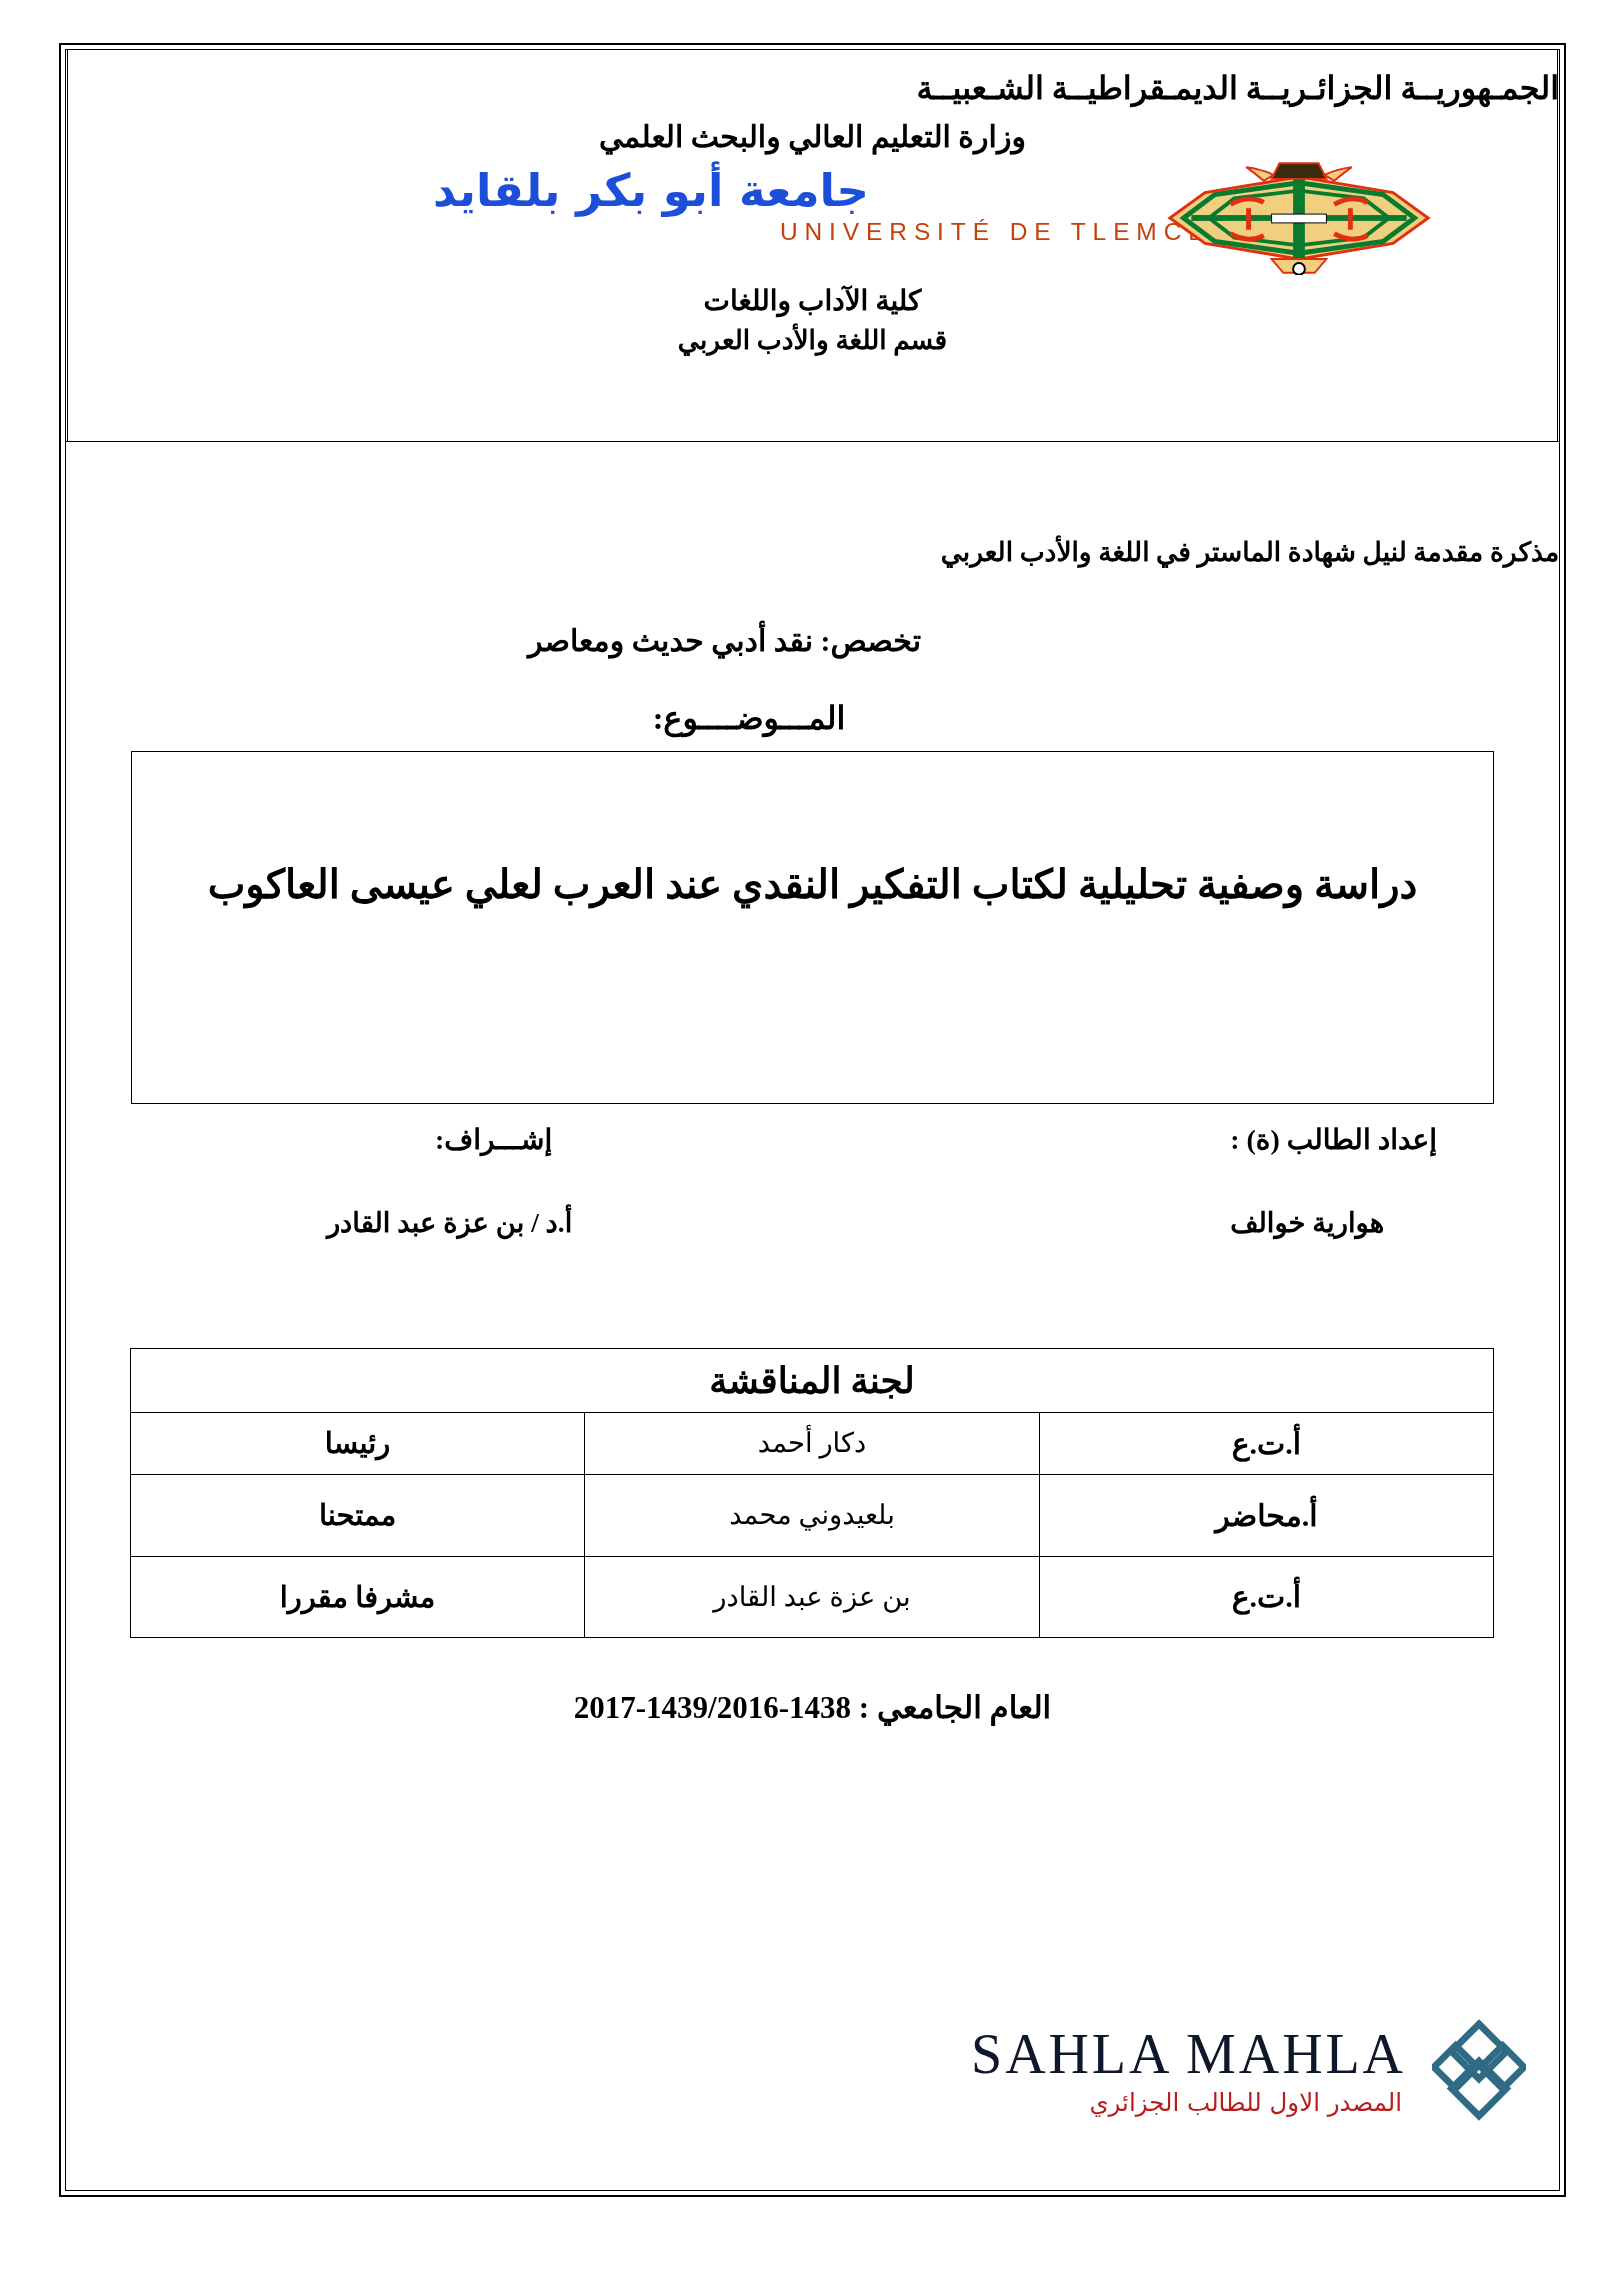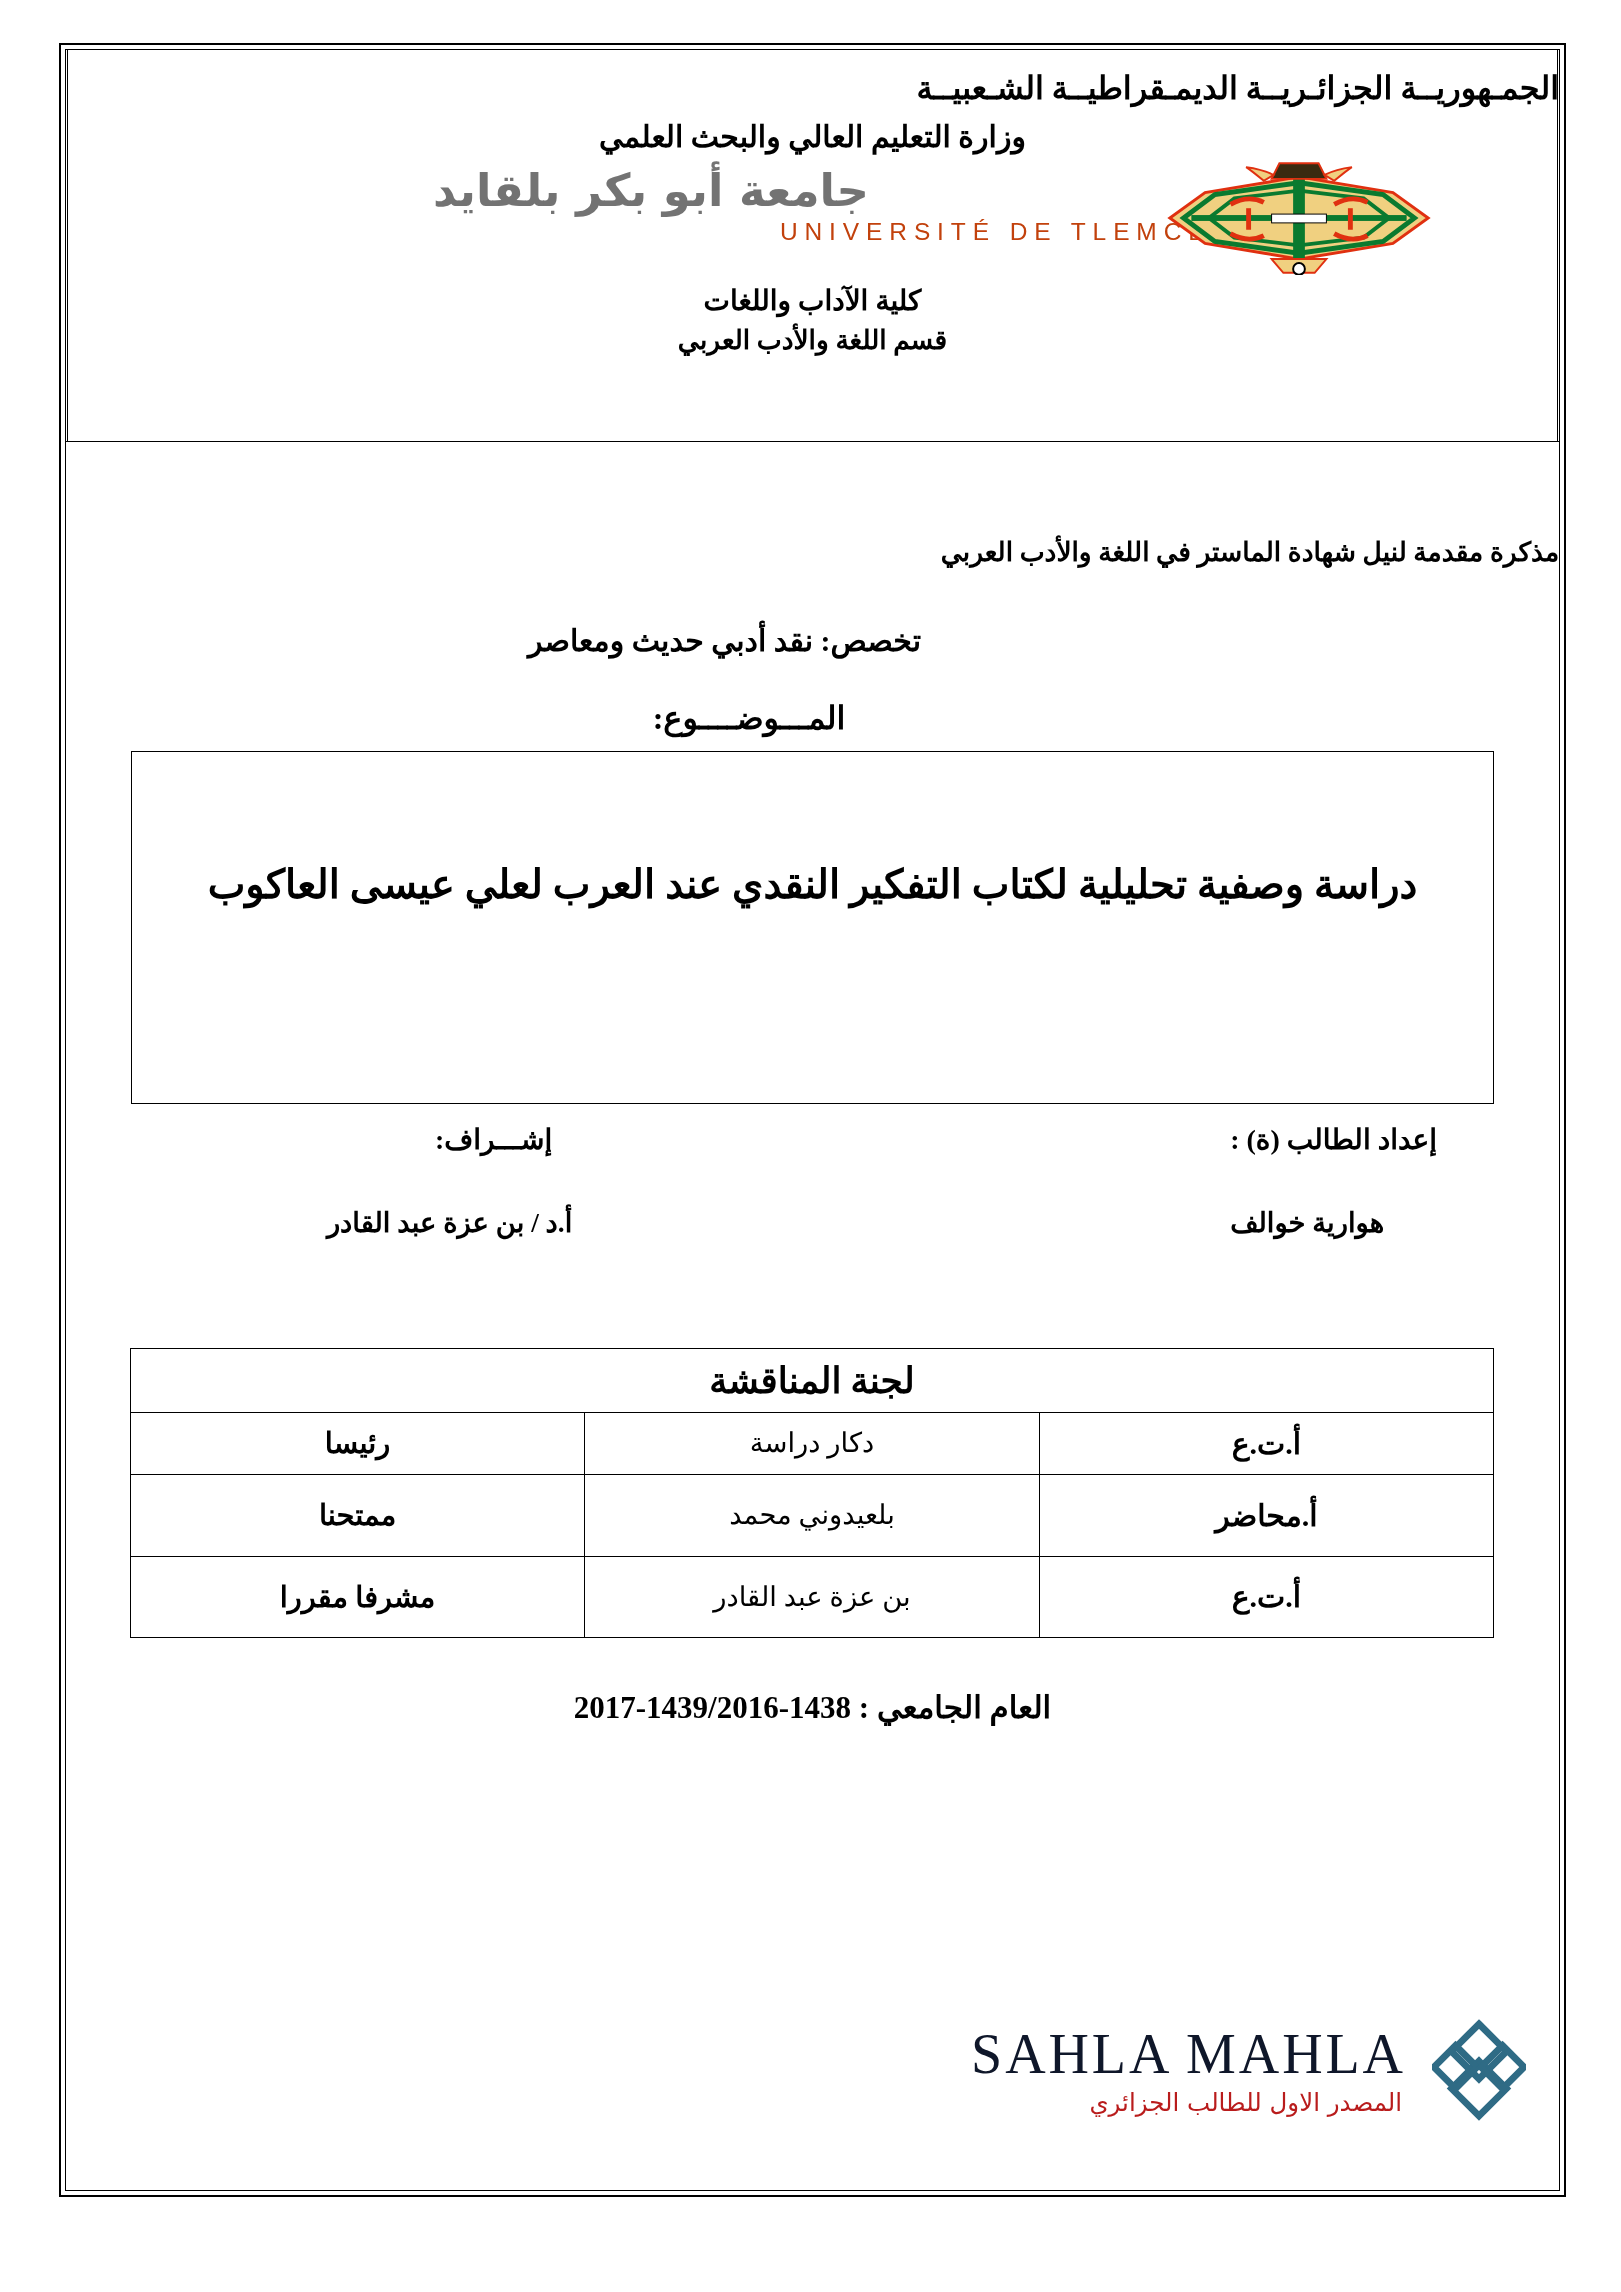--- a/index.html
+++ b/index.html
@@ -89,21 +89,21 @@
   .uni-wordmark {
     position: absolute;
     left: 0;
     right: 323px;
     top: 2px;
     text-align: center;
   }
   .uni-ar {
     font-size: 45px;
     font-weight: bold;
-    color: #737373;
+    color: #1d4ed8;
     letter-spacing: 9.8px;
     font-family: "DejaVu Sans", "Liberation Sans", sans-serif;
     line-height: 1.05;
     white-space: nowrap;
   }
   .uni-fr {
     font-size: 24.5px;
     color: #c2410c;
     letter-spacing: 6.9px;
     font-family: "Liberation Sans", sans-serif;
@@ -380,21 +380,21 @@
           <span class="super-name">أ.د / بن عزة عبد القادر</span>
         </div>
 
         <table class="jury-table">
           <tbody>
             <tr>
               <td class="jury-title-cell" colspan="3">لجنة المناقشة</td>
             </tr>
             <tr class="jury-row">
               <td class="col-rank">أ.ت.ع</td>
-              <td class="col-name">دكار دراسة</td>
+              <td class="col-name">دكار أحمد</td>
               <td class="col-role">رئيسا</td>
             </tr>
             <tr class="jury-row tall">
               <td class="col-rank">أ.محاضر</td>
               <td class="col-name">بلعيدوني محمد</td>
               <td class="col-role">ممتحنا</td>
             </tr>
             <tr class="jury-row tall">
               <td class="col-rank">أ.ت.ع</td>
               <td class="col-name">بن عزة عبد القادر</td>

